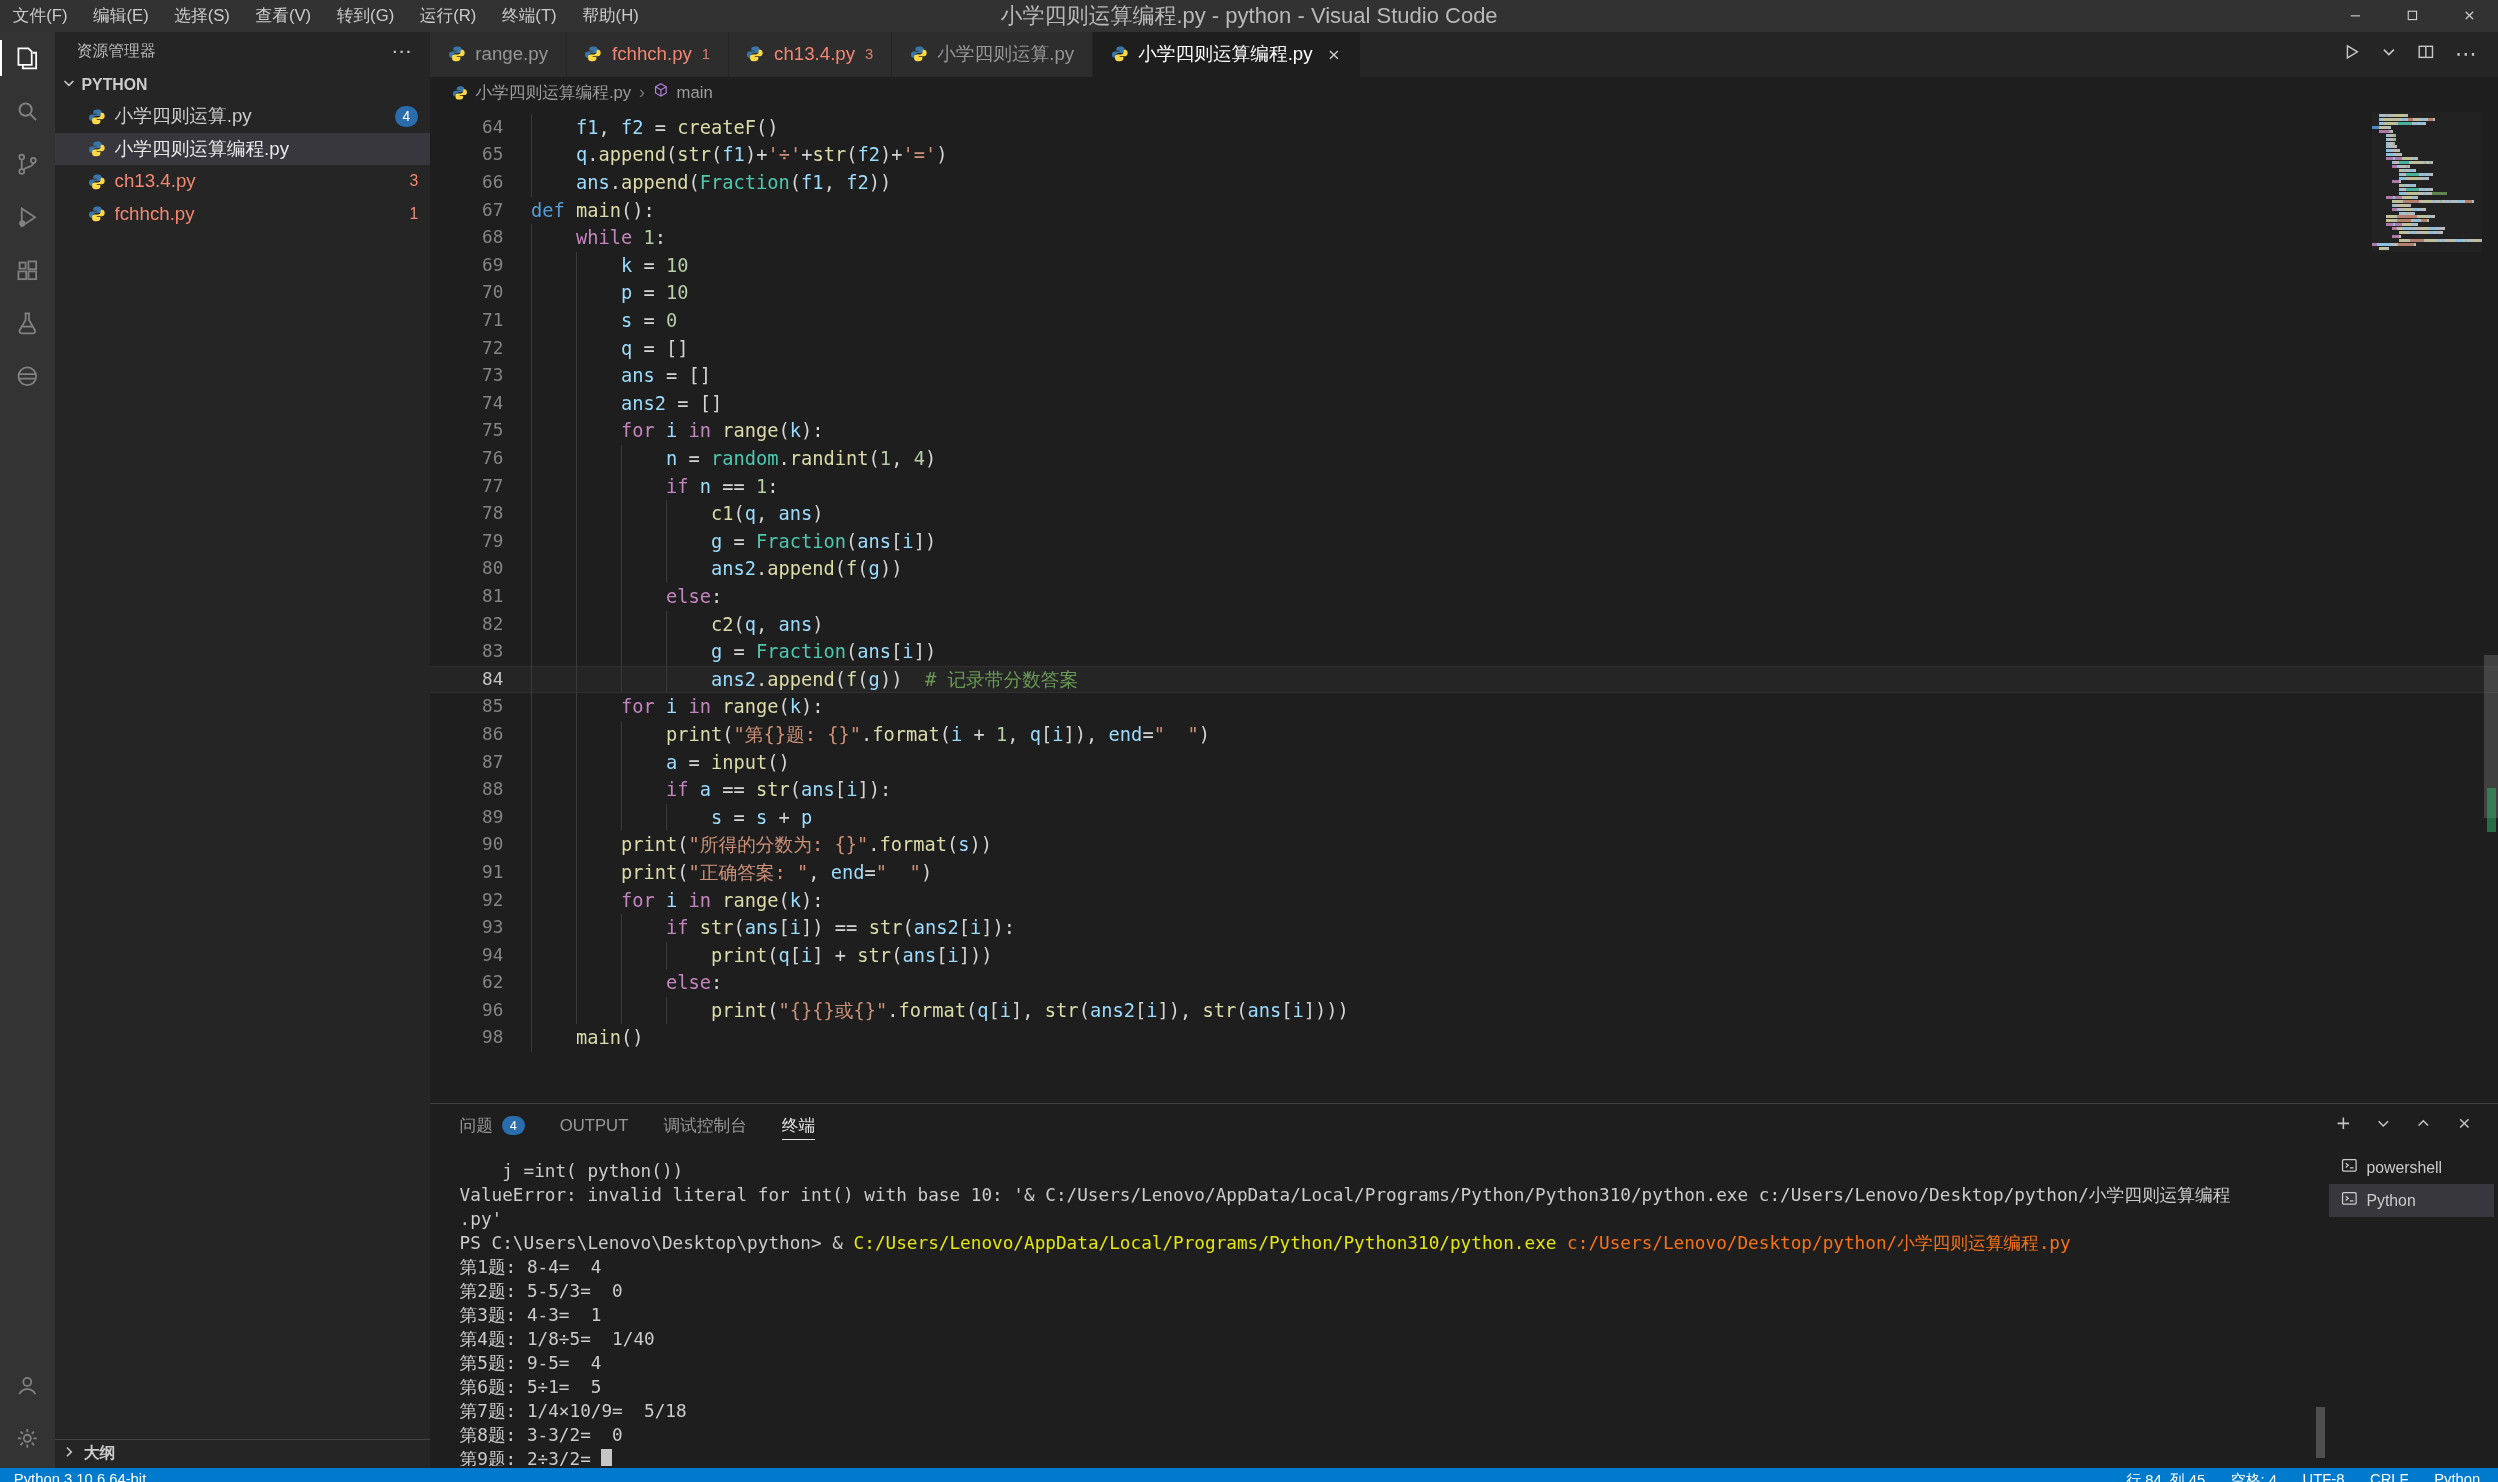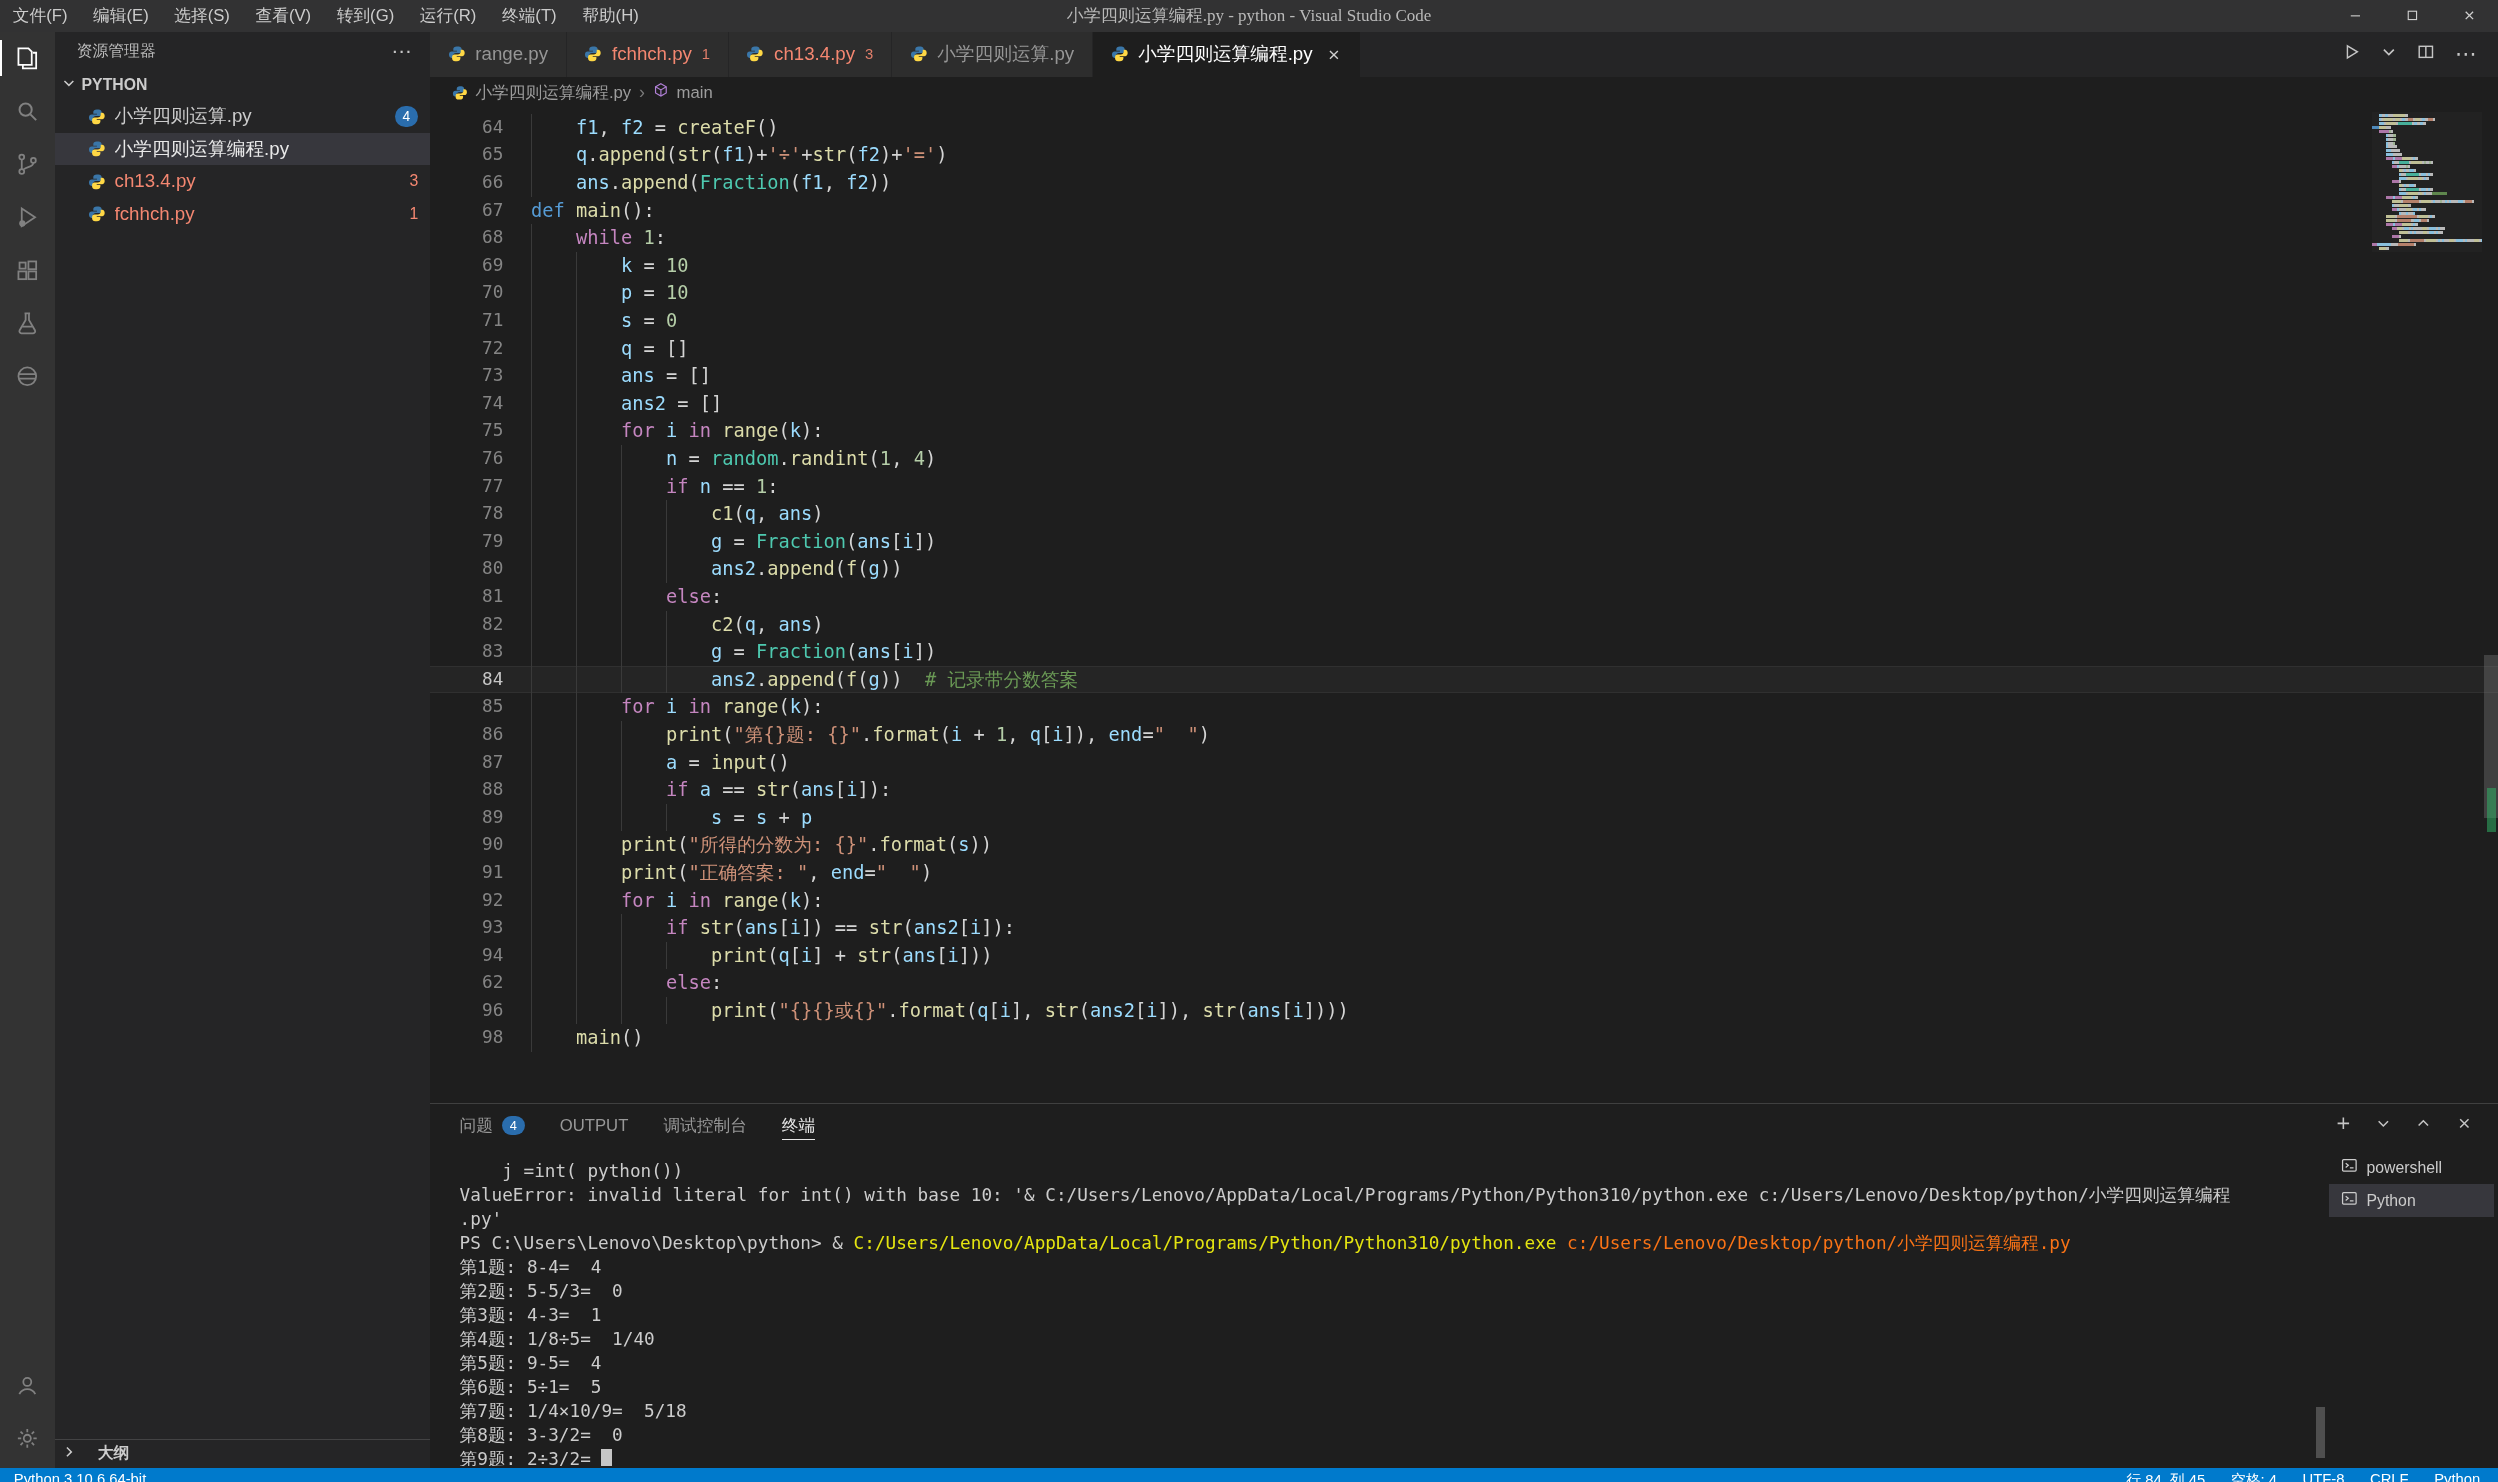--- a/index.html
+++ b/index.html
@@ -4,21 +4,21 @@
 <style>
   * { margin:0; padding:0; box-sizing:border-box; }
   html,body { background:#1e1e1e; }
   body { font-family:"Liberation Sans","DejaVu Sans",sans-serif; }
   .window { position:relative; width:2498px; height:1483px; overflow:hidden; background:#1e1e1e; color:#ccc; }
 
   
   .titlebar { position:absolute; left:0; top:0; right:0; height:31.5px; background:#323233; display:flex; align-items:center; }
   .menubar { display:flex; height:100%; }
   .menu-item { padding:0 12.8px; display:flex; align-items:center; font-size:16.7px; color:#cccccc; }
-  .window-title { position:absolute; left:50%; transform:translateX(-50%); font-size:17px; color:#b9b9b9; white-space:nowrap;font-family:Liberation Serif, serif; }
+  .window-title { position:absolute; left:50%; transform:translateX(-50%); font-size:22px; color:#b9b9b9; white-space:nowrap; }
   .window-controls { position:absolute; right:0; top:0; height:31.5px; display:flex; }
   .wc { width:57px; height:31.5px; display:flex; align-items:center; justify-content:center; color:#d0d0d0; }
   .wc svg { width:14.8px; height:14.8px; }
 
   
   .activitybar { position:absolute; left:0; top:31.5px; width:55px; bottom:14.8px; background:#333333; }
   .ab-item { height:53px; display:flex; align-items:center; justify-content:center; color:#818181; position:relative; }
   .ab-item svg { width:26.6px; height:26.6px; }
   .ab-item.active { color:#ffffff; }
   .ab-item.active::before { content:""; position:absolute; left:0; top:8.9px; bottom:8.9px; width:2px; background:#ffffff; }
@@ -30,21 +30,21 @@
   .sidebar-header .dots { color:#c5c5c5; font-size:19.7px; letter-spacing:1px; }
   .section-header { height:29.6px; display:flex; align-items:center; gap:4.9px; padding-left:5.9px; font-size:15.8px; font-weight:bold; color:#cccccc; }
   .section-header svg, .outline-row svg { width:15.8px; height:15.8px; color:#cccccc; }
   .file-row { height:32.5px; display:flex; align-items:center; gap:8.9px; padding-left:33px; padding-right:11.8px; font-size:18.7px; color:#cccccc; position:relative; }
   .file-row.selected { background:#37373d; color:#e8e8e8; }
   .file-row.error { color:#f48771; }
   .file-row .py-ico { width:17.7px; height:17.7px; flex:none; }
   .file-row .flabel { white-space:nowrap; overflow:hidden; }
   .badge-chip { margin-left:auto; min-width:23.6px; height:21.7px; padding:0 6.9px; border-radius:10.8px; color:#ffffff; font-size:13.8px; display:flex; align-items:center; justify-content:center; }
   .badge-num { margin-left:auto; font-size:15.8px; }
-  .outline-row { position:absolute; left:0; right:0; bottom:0; height:29.6px; display:flex; align-items:center; gap:21px; padding-left:5.9px; font-size:15.8px; font-weight:bold; color:#cccccc; border-top:1px solid rgba(204,204,204,0.18); }
+  .outline-row { position:absolute; left:0; right:0; bottom:0; height:29.6px; display:flex; align-items:center; gap:7px; padding-left:5.9px; font-size:15.8px; font-weight:bold; color:#cccccc; border-top:1px solid rgba(204,204,204,0.18); }
 
   
   .tabbar { position:absolute; left:430px; top:31.5px; right:0; height:45px; background:#252526; display:flex; }
   .tab { display:flex; align-items:center; gap:9.9px; padding:0 17.7px; height:100%; background:#2d2d2d; color:#969696; font-size:18.7px; margin-right:1px; white-space:nowrap; }
   .tab .py-ico { width:17.7px; height:17.7px; }
   .tab.active { background:#1e1e1e; color:#ffffff; }
   .tab .count { font-size:14.8px; opacity:0.9; }
   .tab .tab-close { margin-left:3.9px; width:15.8px; height:15.8px; color:#cfcfcf; }
   .tab .tab-close svg { width:15.8px; height:15.8px; }
   .editor-actions { margin-left:auto; display:flex; align-items:center; gap:19.7px; padding-right:21.7px; color:#c5c5c5; }

